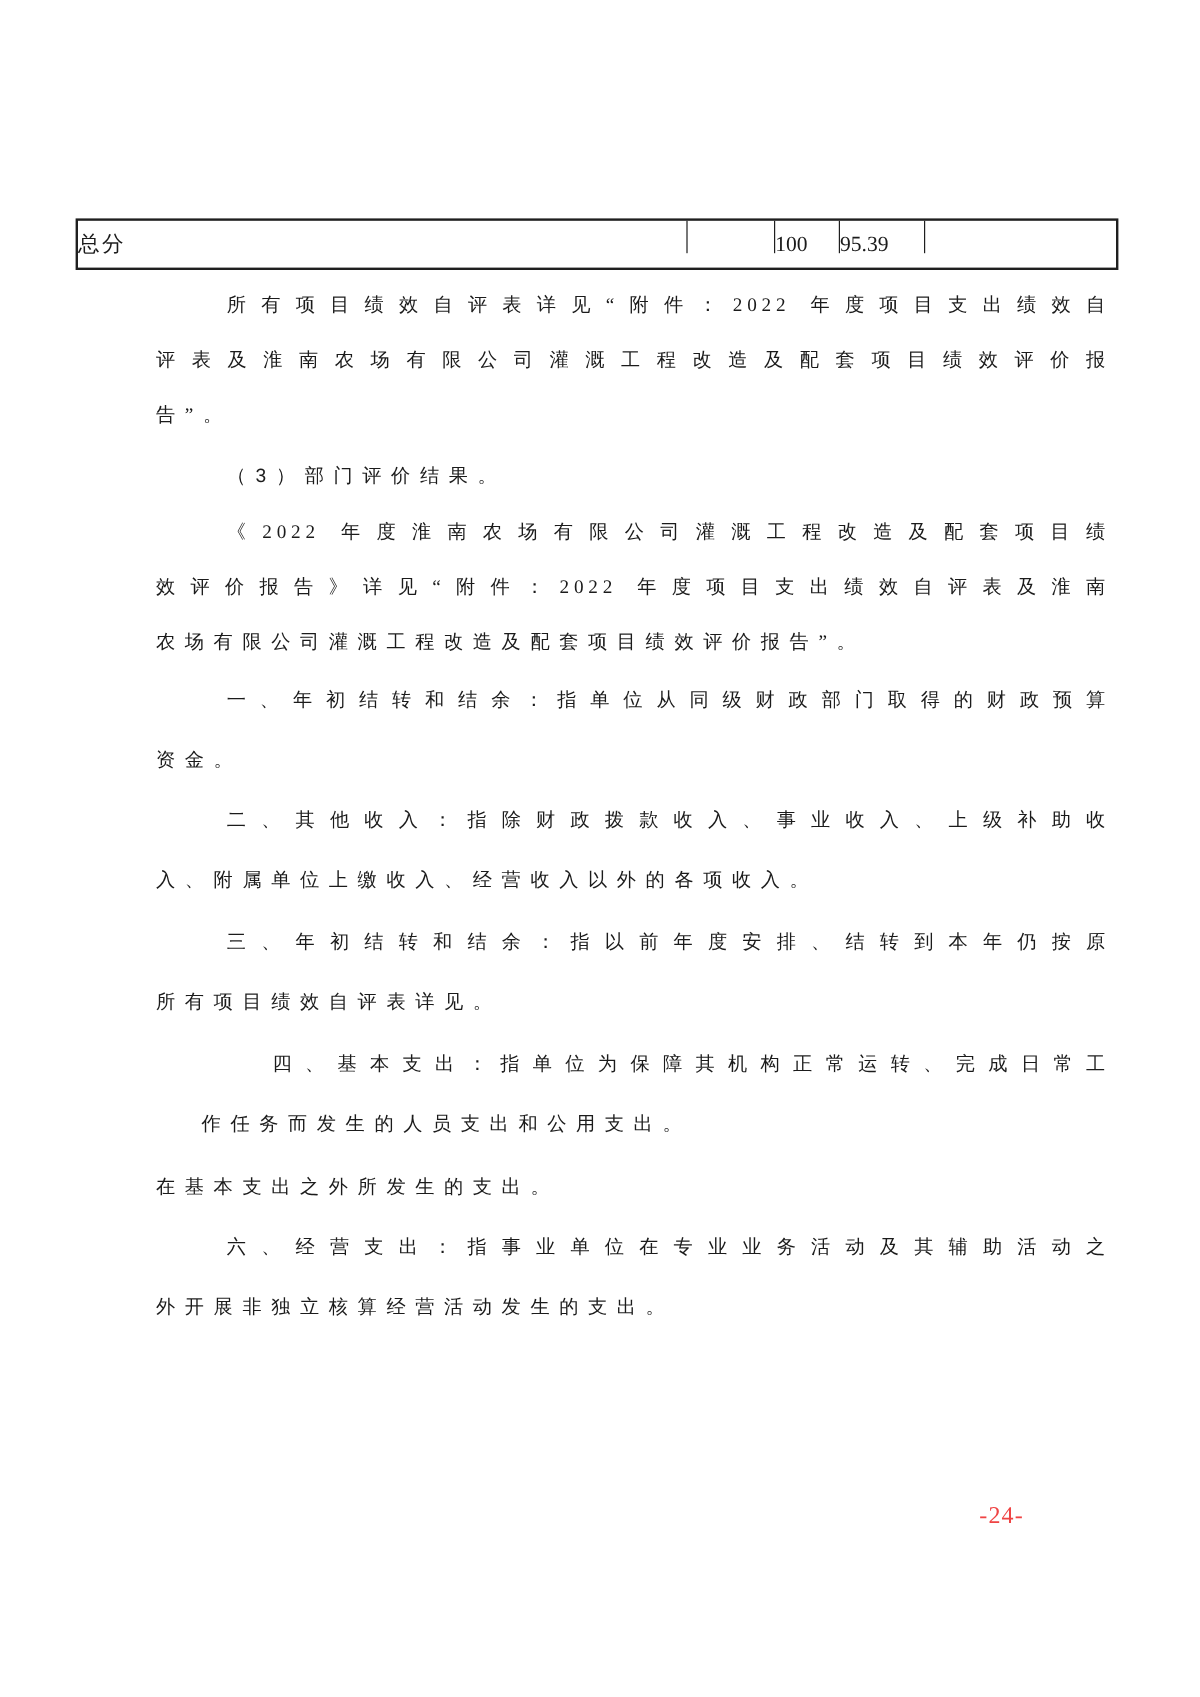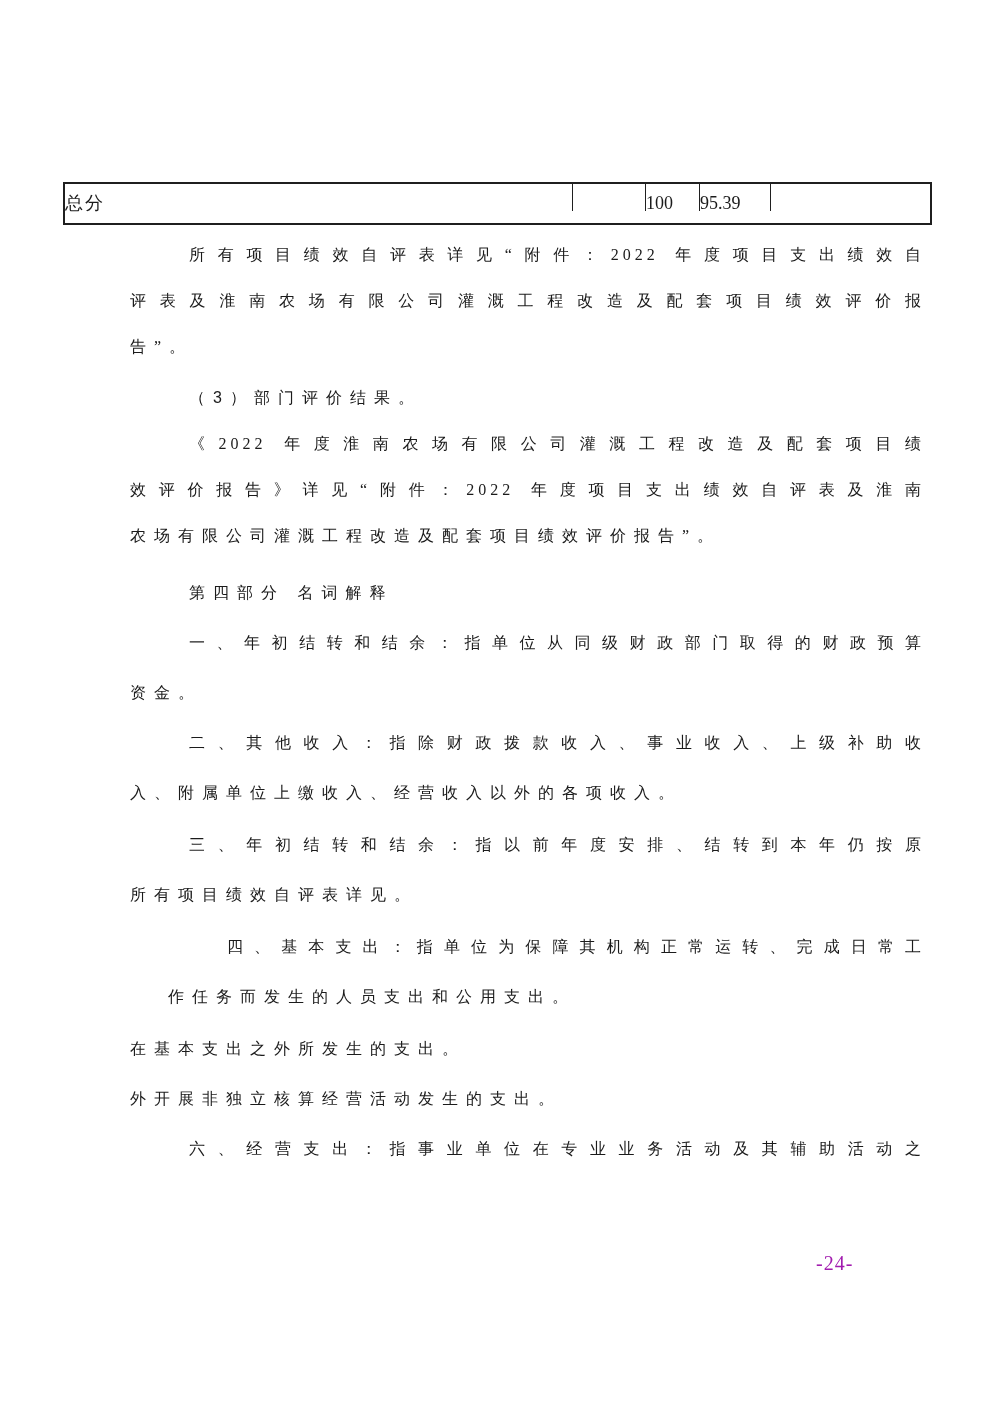--- a/index.html
+++ b/index.html
@@ -57,21 +57,21 @@
   [data-name="def-3"]{margin-top:2px;}
   [data-name="def-4"]{margin-top:2px;margin-left:38px;}
   [data-name="def-5"]{margin-top:2px;}
   [data-name="heading-part4"] .doc-line,
   [data-name^="def-"] .doc-line{height:50px;line-height:50px;}
 
   
   .page-number{
     position:absolute;left:816px;top:1252px;
     font-size:20px;letter-spacing:1px;
-    color:#a21caf;
+    color:#ef4444;
   }
 </style>
 </head>
 <body>
 
 <div class="page" data-name="document-page">
   <div class="score-table" data-name="score-table">
       <div class="t-row" data-name="table-row">
         <div class="t-cell c0" data-name="table-cell">总分</div>
         <div class="t-cell c1" data-name="table-cell"></div>
@@ -87,41 +87,38 @@
         <div class="doc-line" data-name="text-line"><span class="" data-name="body-text">告”。</span></div>
       </div>
       <div class="doc-block" data-name="heading-dept-eval">
         <div class="doc-line indent" data-name="text-line"><span class="bold sans" data-name="lead-text">（3）部门评价结果。</span></div>
       </div>
       <div class="doc-block" data-name="para-dept-eval-report">
         <div class="doc-line justify indent" data-name="text-line"><span class="" data-name="body-text">《2022 年度淮南农场有限公司灌溉工程改造及配套项目绩</span></div>
         <div class="doc-line justify" data-name="text-line"><span class="" data-name="body-text">效评价报告》详见“附件：2022 年度项目支出绩效自评表及淮南</span></div>
         <div class="doc-line" data-name="text-line"><span class="" data-name="body-text">农场有限公司灌溉工程改造及配套项目绩效评价报告”。</span></div>
       </div>
-      <div class="doc-block" data-name="heading-part4">
-        <div class="doc-line indent" data-name="text-line"><span class="bold sans" data-name="lead-text">第四部分 名词解释</span></div>
-      </div>
       <div class="doc-block" data-name="def-1">
         <div class="doc-line justify indent" data-name="text-line"><span class="bold sans" data-name="lead-text">一、年初结转和结余：</span><span class="" data-name="body-text">指单位从同级财政部门取得的财政预算</span></div>
         <div class="doc-line" data-name="text-line"><span class="" data-name="body-text">资金。</span></div>
       </div>
       <div class="doc-block" data-name="def-2">
         <div class="doc-line justify indent" data-name="text-line"><span class="bold sans" data-name="lead-text">二、其他收入：</span><span class="" data-name="body-text">指除财政拨款收入、事业收入、上级补助收</span></div>
         <div class="doc-line" data-name="text-line"><span class="" data-name="body-text">入、附属单位上缴收入、经营收入以外的各项收入。</span></div>
       </div>
       <div class="doc-block" data-name="def-3">
         <div class="doc-line justify indent" data-name="text-line"><span class="bold sans" data-name="lead-text">三、年初结转和结余：</span><span class="" data-name="body-text">指以前年度安排、结转到本年仍按原</span></div>
         <div class="doc-line" data-name="text-line"><span class="" data-name="body-text">所有项目绩效自评表详见。</span></div>
       </div>
       <div class="doc-block" data-name="def-4">
         <div class="doc-line justify indent" data-name="text-line"><span class="bold sans" data-name="lead-text">四、基本支出：</span><span class="" data-name="body-text">指单位为保障其机构正常运转、完成日常工</span></div>
         <div class="doc-line" data-name="text-line"><span class="" data-name="body-text">作任务而发生的人员支出和公用支出。</span></div>
       </div>
       <div class="doc-block" data-name="def-5">
         <div class="doc-line" data-name="text-line"><span class="" data-name="body-text">在基本支出之外所发生的支出。</span></div>
       </div>
       <div class="doc-block" data-name="def-6">
+        <div class="doc-line justify indent" data-name="text-line"><span class="bold sans" data-name="lead-text">六、经营支出：</span><span class="" data-name="body-text">指事业单位在专业业务活动及其辅助活动之</span></div>
         <div class="doc-line" data-name="text-line"><span class="" data-name="body-text">外开展非独立核算经营活动发生的支出。</span></div>
-        <div class="doc-line justify indent" data-name="text-line"><span class="bold sans" data-name="lead-text">六、经营支出：</span><span class="" data-name="body-text">指事业单位在专业业务活动及其辅助活动之</span></div>
       </div>
     </div>
   <div class="page-number" data-name="page-number">-24-</div>
 </div>
 
 </body></html>

